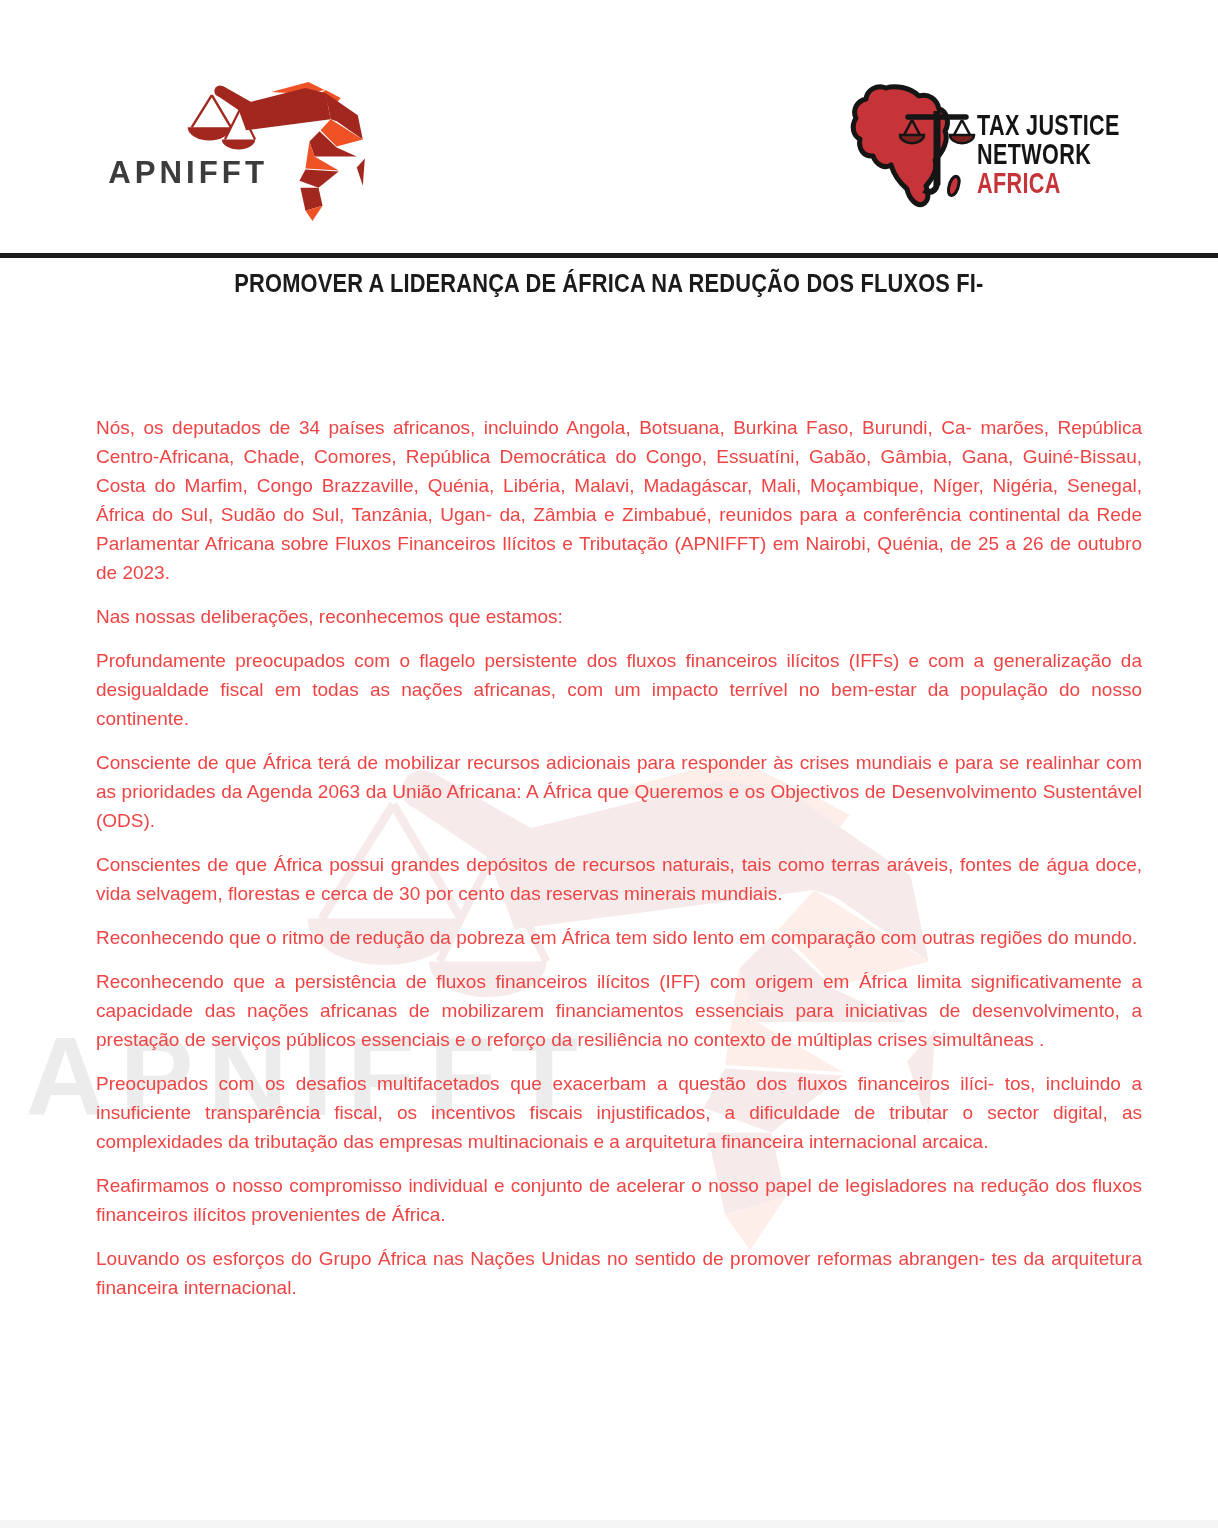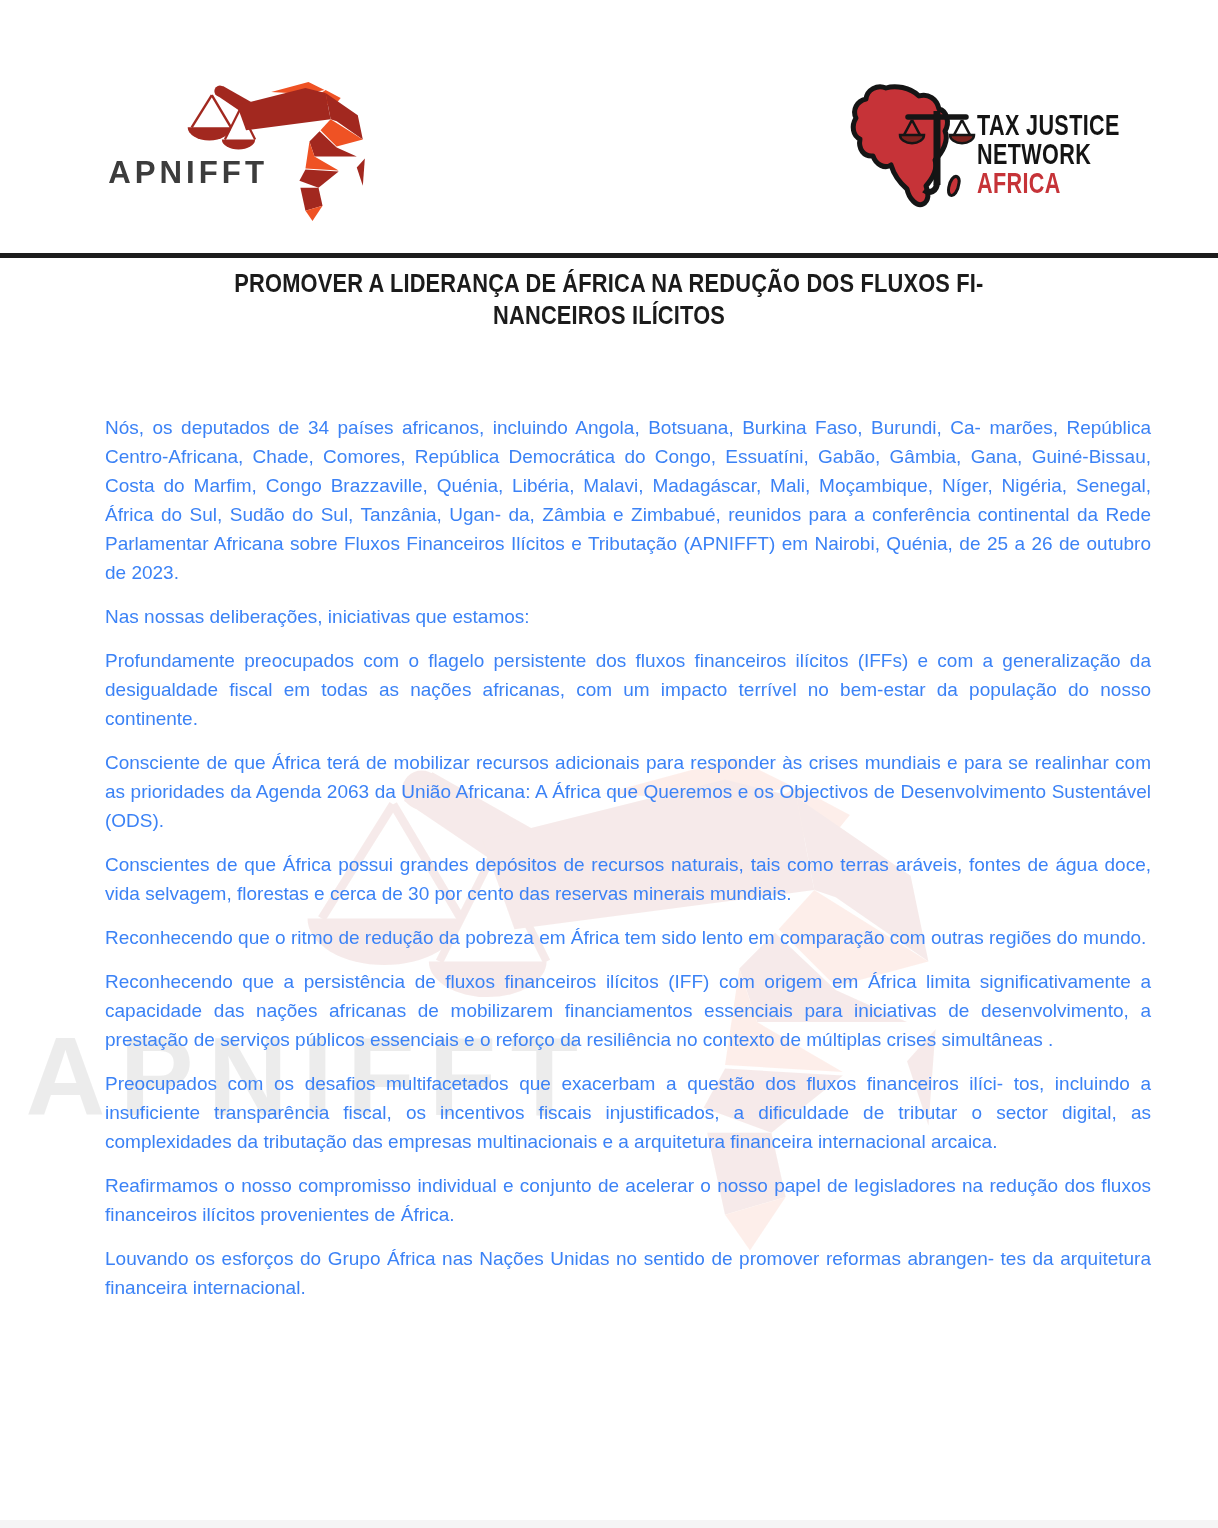--- a/index.html
+++ b/index.html
@@ -43,23 +43,23 @@
   .cond {
     display:inline-block;
     font-size:26px; font-weight:bold; color:#1b1b1b;
     letter-spacing:0.2px; white-space:nowrap;
     transform:scaleX(0.84); transform-origin:center;
   }
   .doc-subtitle .cond { font-size:24px; }
 
   
   .body-text {
-    position:absolute; top:413px; left:105px; width:1046px;
+    position:absolute; top:413px; left:96px; width:1046px;
     font-size:19px; line-height:29px;
-    text-align:justify; color:#3b82f6;
+    text-align:justify; color:#ef4444;
     z-index:1;
   }
   .para { margin:0 0 15px 0; }
   .para .lead { font-weight:normal; }
 
   .bottom-edge { position:absolute; left:0; bottom:0; width:100%; height:8px; background:#f5f5f5; z-index:2; }
 </style>
 </head>
 <body>
 
@@ -145,28 +145,27 @@
         <div class="tjna-line">NETWORK</div>
         <div class="tjna-line africa">AFRICA</div>
       </div>
     </div>
   </header>
 
   <div class="rule"></div>
 
   <h1 class="doc-title">
     <span class="tline"><span class="cond">PROMOVER A LIDERANÇA DE ÁFRICA NA REDUÇÃO DOS FLUXOS FI-</span></span>
-    <span class="tline"><span class="cond">NANCEIROS ILÍCITOS</span></span>
   </h1>
 
 
   <main class="body-text">
   <p class="para"><b class="lead"></b><span>Nós, os deputados de 34 países africanos, incluindo Angola, Botsuana, Burkina Faso, Burundi, Ca- marões, República Centro-Africana, Chade, Comores, República Democrática do Congo, Essuatíni, Gabão, Gâmbia, Gana, Guiné-Bissau, Costa do Marfim, Congo Brazzaville, Quénia, Libéria, Malavi, Madagáscar, Mali, Moçambique, Níger, Nigéria, Senegal, África do Sul, Sudão do Sul, Tanzânia, Ugan- da, Zâmbia e Zimbabué, reunidos para a conferência continental da Rede Parlamentar Africana sobre Fluxos Financeiros Ilícitos e Tributação (APNIFFT) em Nairobi, Quénia, de 25 a 26 de outubro de 2023.</span></p>
 
-  <p class="para"><b class="lead"></b><span>Nas nossas deliberações, iniciativas que estamos:</span></p>
+  <p class="para"><b class="lead"></b><span>Nas nossas deliberações, reconhecemos que estamos:</span></p>
 
   <p class="para"><b class="lead">Profundamente</b><span> preocupados com o flagelo persistente dos fluxos financeiros ilícitos (IFFs) e com a generalização da desigualdade fiscal em todas as nações africanas, com um impacto terrível no bem-estar da população do nosso continente.</span></p>
 
   <p class="para"><b class="lead">Consciente</b><span> de que África terá de mobilizar recursos adicionais para responder às crises mundiais e para se realinhar com as prioridades da Agenda 2063 da União Africana: A África que Queremos e os Objectivos de Desenvolvimento Sustentável (ODS).</span></p>
 
   <p class="para"><b class="lead">Conscientes</b><span> de que África possui grandes depósitos de recursos naturais, tais como terras aráveis, fontes de água doce, vida selvagem, florestas e cerca de 30 por cento das reservas minerais mundiais.</span></p>
 
   <p class="para"><b class="lead">Reconhecendo</b><span> que o ritmo de redução da pobreza em África tem sido lento em comparação com outras regiões do mundo.</span></p>
 
   <p class="para"><b class="lead">Reconhecendo</b><span> que a persistência de fluxos financeiros ilícitos (IFF) com origem em África limita significativamente a capacidade das nações africanas de mobilizarem financiamentos essenciais para iniciativas de desenvolvimento, a prestação de serviços públicos essenciais e o reforço da resiliência no contexto de múltiplas crises simultâneas .</span></p>

